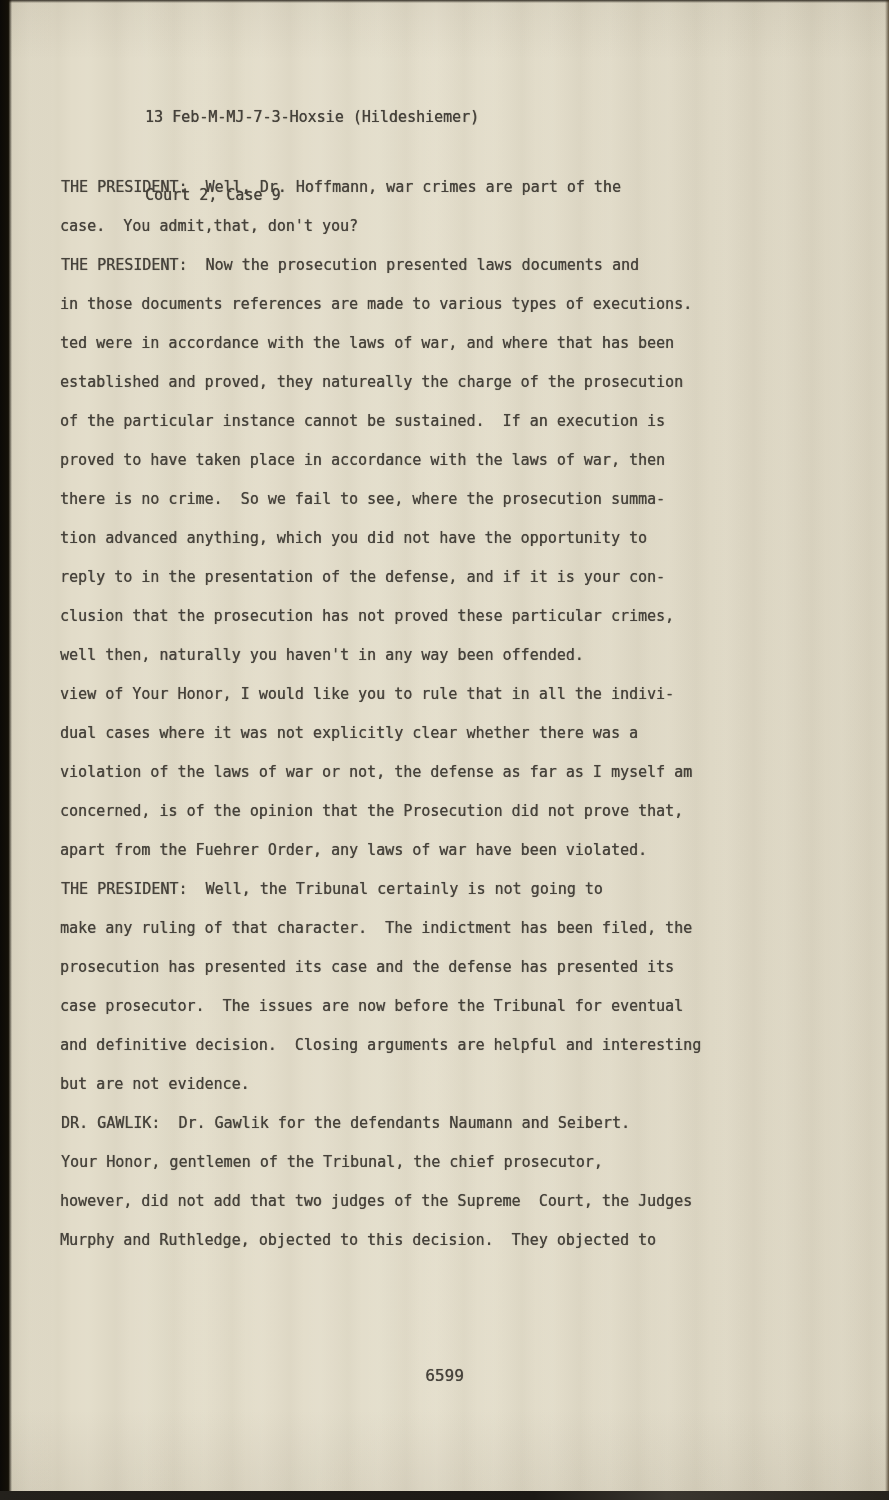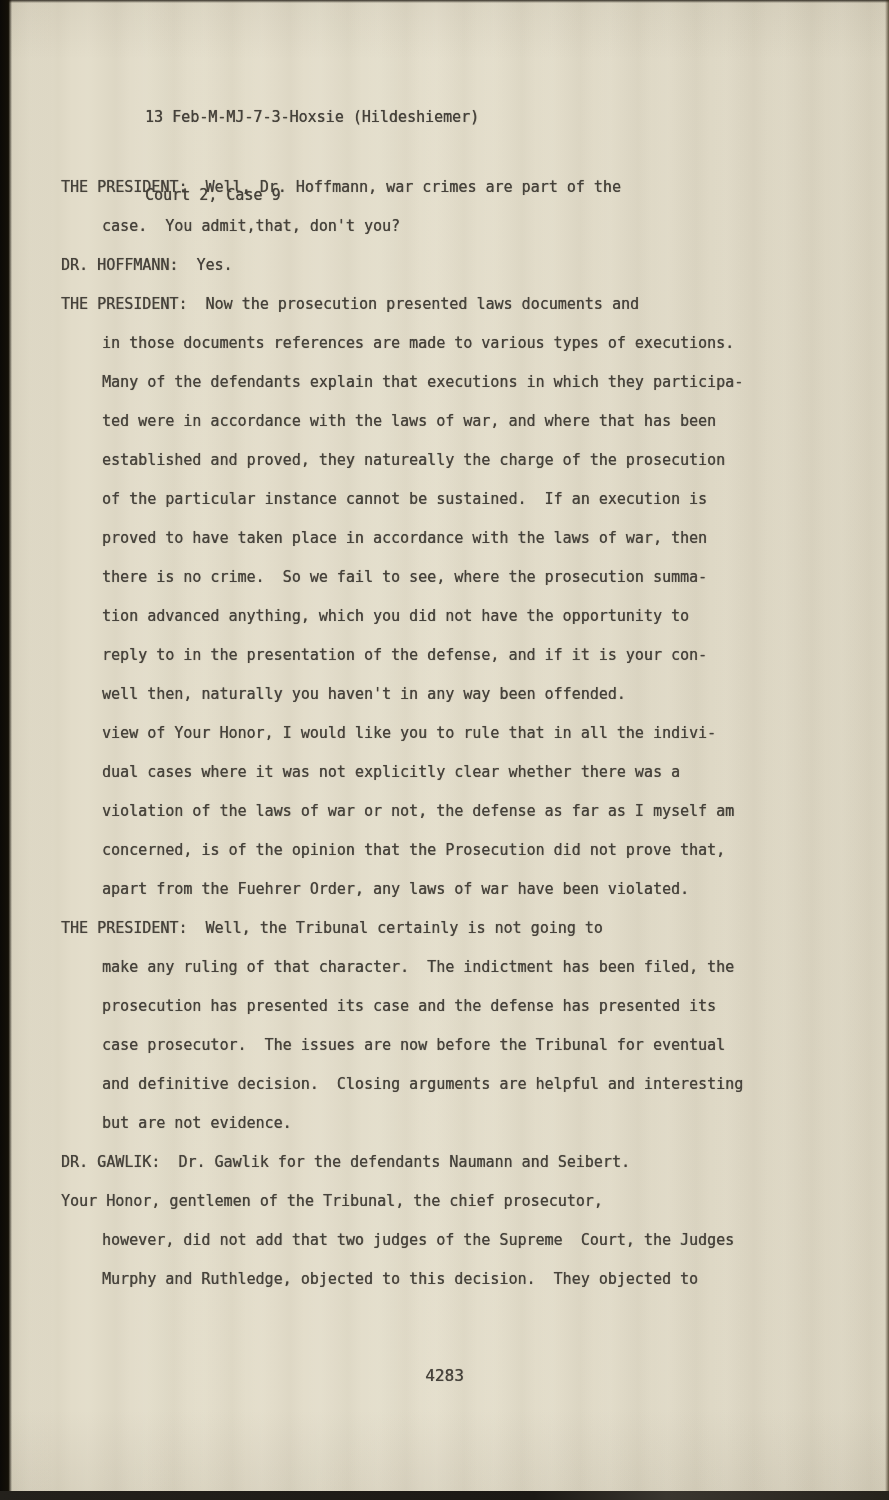--- a/index.html
+++ b/index.html
@@ -56,21 +56,21 @@
     top: 168px;
     width: 889px;
     font-size: 15px;
     color: #46423b;
     text-shadow: 0.3px 0.3px 0.7px rgba(58, 54, 46, 0.8);
   }
   .line {
     white-space: pre;
     line-height: 39px;
     height: 39px;
-    padding-left: 102px;
+    padding-left: 60px;
   }
   .line.para  { padding-left: 61px; }
   .line.small { }
   .page-number {
     position: absolute;
     left: 0;
     top: 1366px;
     width: 889px;
     text-align: center;
     font-size: 16px;
@@ -88,43 +88,42 @@
   <div class="edge-bottom"></div>
 
   <div class="header">
     <div>13 Feb-M-MJ-7-3-Hoxsie (Hildeshiemer)</div>
     <div>Court 2, Case 9</div>
   </div>
 
   <div class="body-text">
       <div class="line para">THE PRESIDENT:  Well, Dr. Hoffmann, war crimes are part of the</div>
       <div class="line flush">case.  You admit,that, don't you?</div>
-      <div class="line para">DR. HOFFMANN:  Yes.</div>
       <div class="line para">THE PRESIDENT:  Now the prosecution presented laws documents and</div>
       <div class="line flush">in those documents references are made to various types of executions.</div>
-      <div class="line flush">Many of the defendants explain that executions in which they participa-</div>
       <div class="line flush">ted were in accordance with the laws of war, and where that has been</div>
       <div class="line flush">established and proved, they natureally the charge of the prosecution</div>
       <div class="line flush">of the particular instance cannot be sustained.  If an execution is</div>
       <div class="line flush">proved to have taken place in accordance with the laws of war, then</div>
       <div class="line flush">there is no crime.  So we fail to see, where the prosecution summa-</div>
       <div class="line flush">tion advanced anything, which you did not have the opportunity to</div>
       <div class="line flush">reply to in the presentation of the defense, and if it is your con-</div>
+      <div class="line flush">clusion that the prosecution has not proved these particular crimes,</div>
       <div class="line flush">well then, naturally you haven't in any way been offended.</div>
       <div class="line flush">view of Your Honor, I would like you to rule that in all the indivi-</div>
       <div class="line flush">dual cases where it was not explicitly clear whether there was a</div>
       <div class="line flush">violation of the laws of war or not, the defense as far as I myself am</div>
       <div class="line flush">concerned, is of the opinion that the Prosecution did not prove that,</div>
       <div class="line flush">apart from the Fuehrer Order, any laws of war have been violated.</div>
       <div class="line para">THE PRESIDENT:  Well, the Tribunal certainly is not going to</div>
       <div class="line flush">make any ruling of that character.  The indictment has been filed, the</div>
       <div class="line flush">prosecution has presented its case and the defense has presented its</div>
       <div class="line flush">case prosecutor.  The issues are now before the Tribunal for eventual</div>
       <div class="line flush">and definitive decision.  Closing arguments are helpful and interesting</div>
       <div class="line small">but are not evidence.</div>
       <div class="line para">DR. GAWLIK:  Dr. Gawlik for the defendants Naumann and Seibert.</div>
       <div class="line para">Your Honor, gentlemen of the Tribunal, the chief prosecutor,</div>
       <div class="line flush">however, did not add that two judges of the Supreme  Court, the Judges</div>
       <div class="line flush">Murphy and Ruthledge, objected to this decision.  They objected to</div>
     </div>
 
-  <div class="page-number">4283</div>
+  <div class="page-number">6599</div>
 </div>
 
 </body></html>

